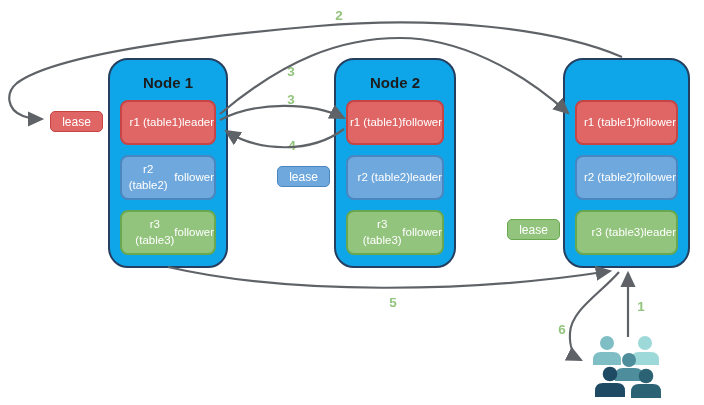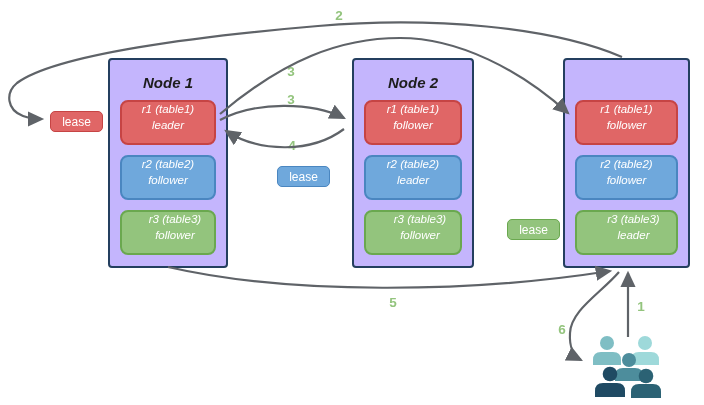--- a/index.html
+++ b/index.html
@@ -1,31 +1,31 @@
 <!DOCTYPE html>
 <html><head>
 <meta charset="utf-8">
 <style>
   html,body{margin:0;padding:0;background:#ffffff;}
   #canvas{
     position:relative;width:704px;height:405px;background:#ffffff;
     font-family:"Liberation Sans", sans-serif;overflow:hidden;
   }
   .node{
-    position:absolute;background:#c4b5fd;border:2px solid #243f5f;
-    border-radius:4px;box-sizing:border-box;font-style:italic;
+    position:absolute;background:#0ea5e9;border:2px solid #243f5f;
+    border-radius:20px;box-sizing:border-box;
   }
   .node-title{
     position:absolute;top:14px;left:0;right:0;text-align:center;
     font-size:15px;font-weight:bold;color:#1d1d1d;
   }
   .replica{
     position:absolute;left:10px;right:10px;height:45px;border-radius:8px;
-    box-sizing:border-box;border:2px solid;display:flex;flex-direction:column;
-    align-items:center;justify-content:flex-start;color:#ffffff;font-size:11.5px;
+    box-sizing:border-box;border:2px solid;display:flex;flex-direction:row;
+    align-items:center;justify-content:flex-end;color:#ffffff;font-size:11.5px;
     line-height:1.35;text-align:center;
   }
   .replica.red{background:#e06666;border-color:#c64444;}
   .replica.blue{background:#6fa8dc;border-color:#4a86c0;}
   .replica.green{background:#93c47d;border-color:#6aa84f;padding-left:14px;}
   .r-top{top:40px}.r-mid{top:95px}.r-bot{top:150px}
   .lease{
     position:absolute;width:53px;height:21px;border-radius:5px;border:1.5px solid;
     box-sizing:border-box;display:flex;align-items:center;justify-content:center;
     color:#ffffff;font-size:12px;
@@ -54,21 +54,21 @@
     <div class="replica blue r-mid">
       <span>r2 (table2)</span>
       <span>follower</span>
     </div>
     <div class="replica green r-bot">
       <span>r3 (table3)</span>
       <span>follower</span>
     </div>
   </div>
 
-  <div class="node" style="left:352px;top:58px;width:122px;height:210px">
+  <div class="node" style="left:334px;top:58px;width:122px;height:210px">
     <div class="node-title">Node 2</div>
     <div class="replica red r-top">
       <span>r1 (table1)</span>
       <span>follower</span>
     </div>
     <div class="replica blue r-mid">
       <span>r2 (table2)</span>
       <span>leader</span>
     </div>
     <div class="replica green r-bot">

